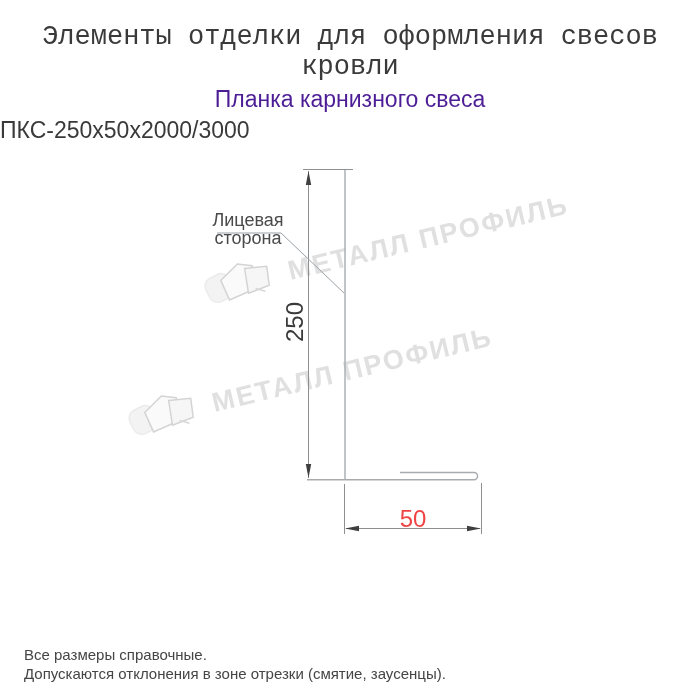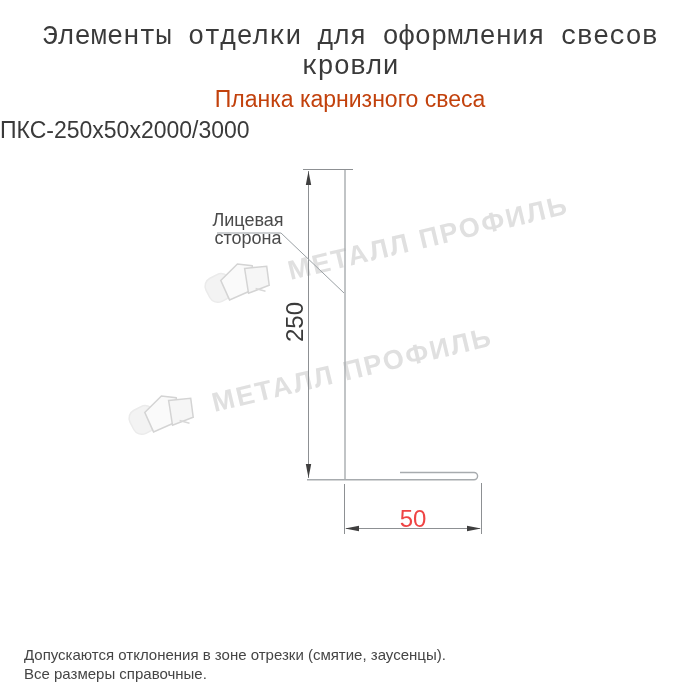--- a/index.html
+++ b/index.html
@@ -8,21 +8,21 @@
     font-family:"Liberation Sans","DejaVu Sans",sans-serif;
     color:#3c3c3c;overflow:hidden;
   }
   .abs{position:absolute;}
   .page-title{
     top:22px;left:0;width:700px;text-align:center;
     font-size:27px;line-height:30px;color:#3a3a3a;letter-spacing:0;font-family:Liberation Mono, monospace;
   }
   .product-name{
     top:86px;left:0;width:700px;text-align:center;
-    font-size:23px;line-height:26px;color:#c2410c;
+    font-size:23px;line-height:26px;color:#4c1d95;
   }
   .product-sku{
     top:117px;left:0;width:700px;text-align:left;
     font-size:23px;line-height:26px;color:#3a3a3a;
   }
   .watermark{
     display:flex;align-items:center;gap:6px;
     transform-origin:left center;transform:rotate(-13.5deg);
     z-index:0;pointer-events:none;
   }
@@ -108,15 +108,15 @@
 <div class="abs face-label label-text">
   <div>Лицевая</div>
   <div>сторона</div>
 </div>
 
 <div class="abs dim-250 label-text">250</div>
 
 <div class="abs dim-50 label-text">50</div>
 
 <div class="abs footer label-text">
+  <div>Все размеры справочные.</div>
   <div>Допускаются отклонения в зоне отрезки (смятие, заусенцы).</div>
-  <div>Все размеры справочные.</div>
 </div>
 
 </body></html>

